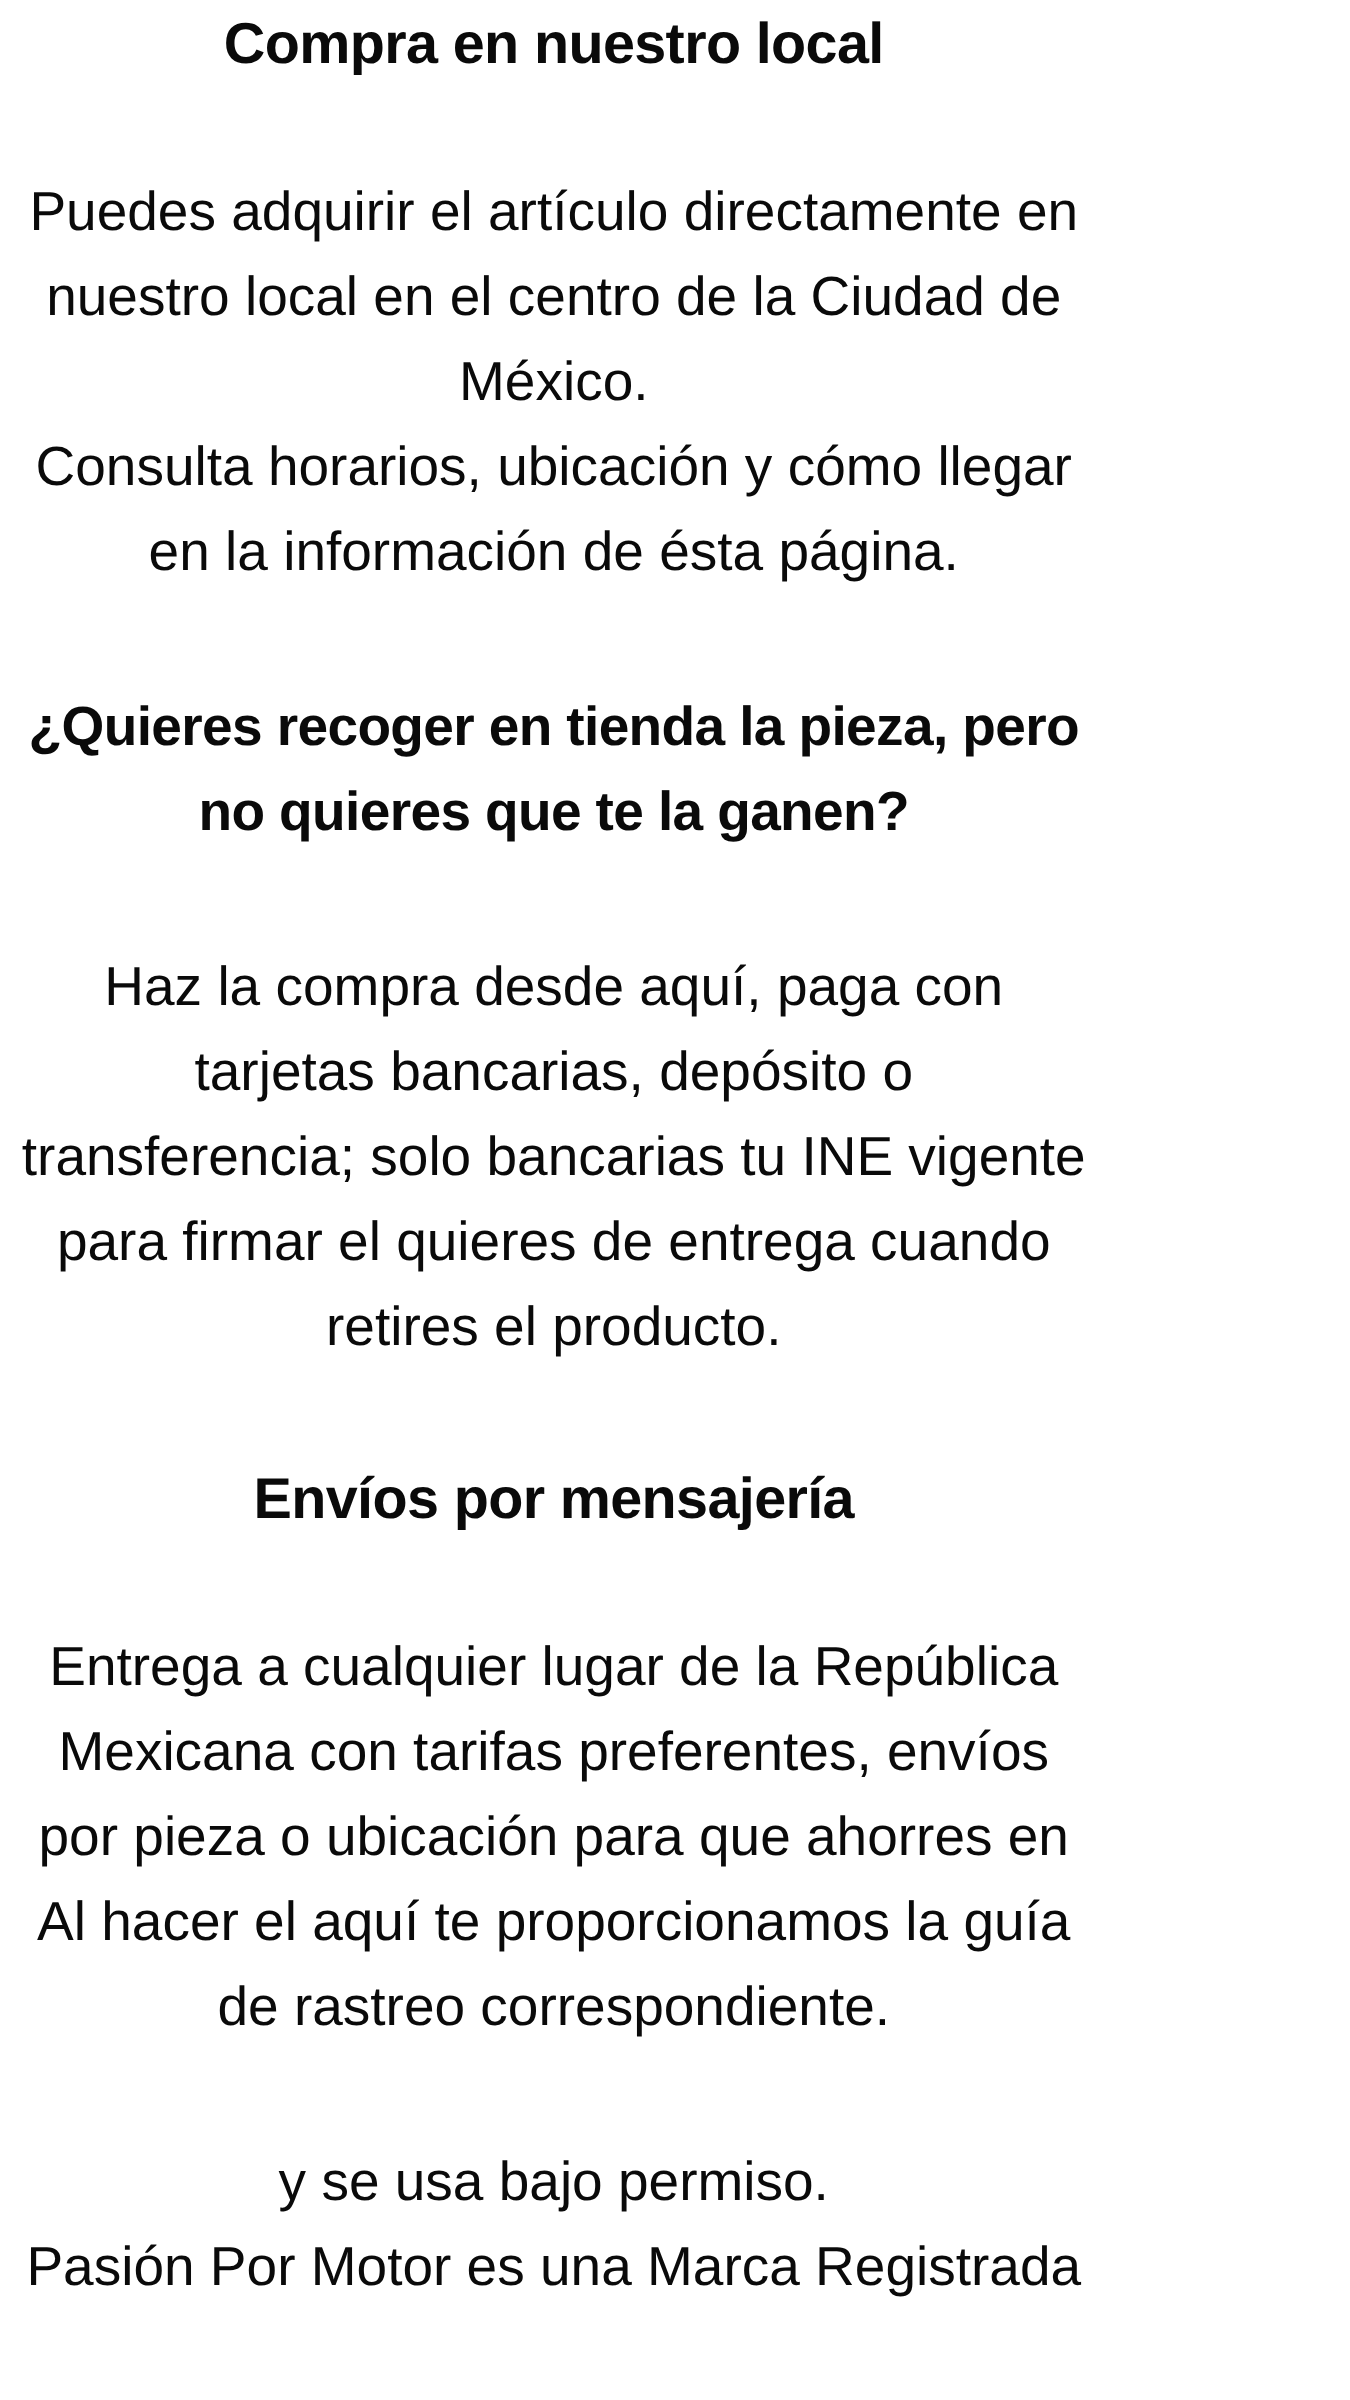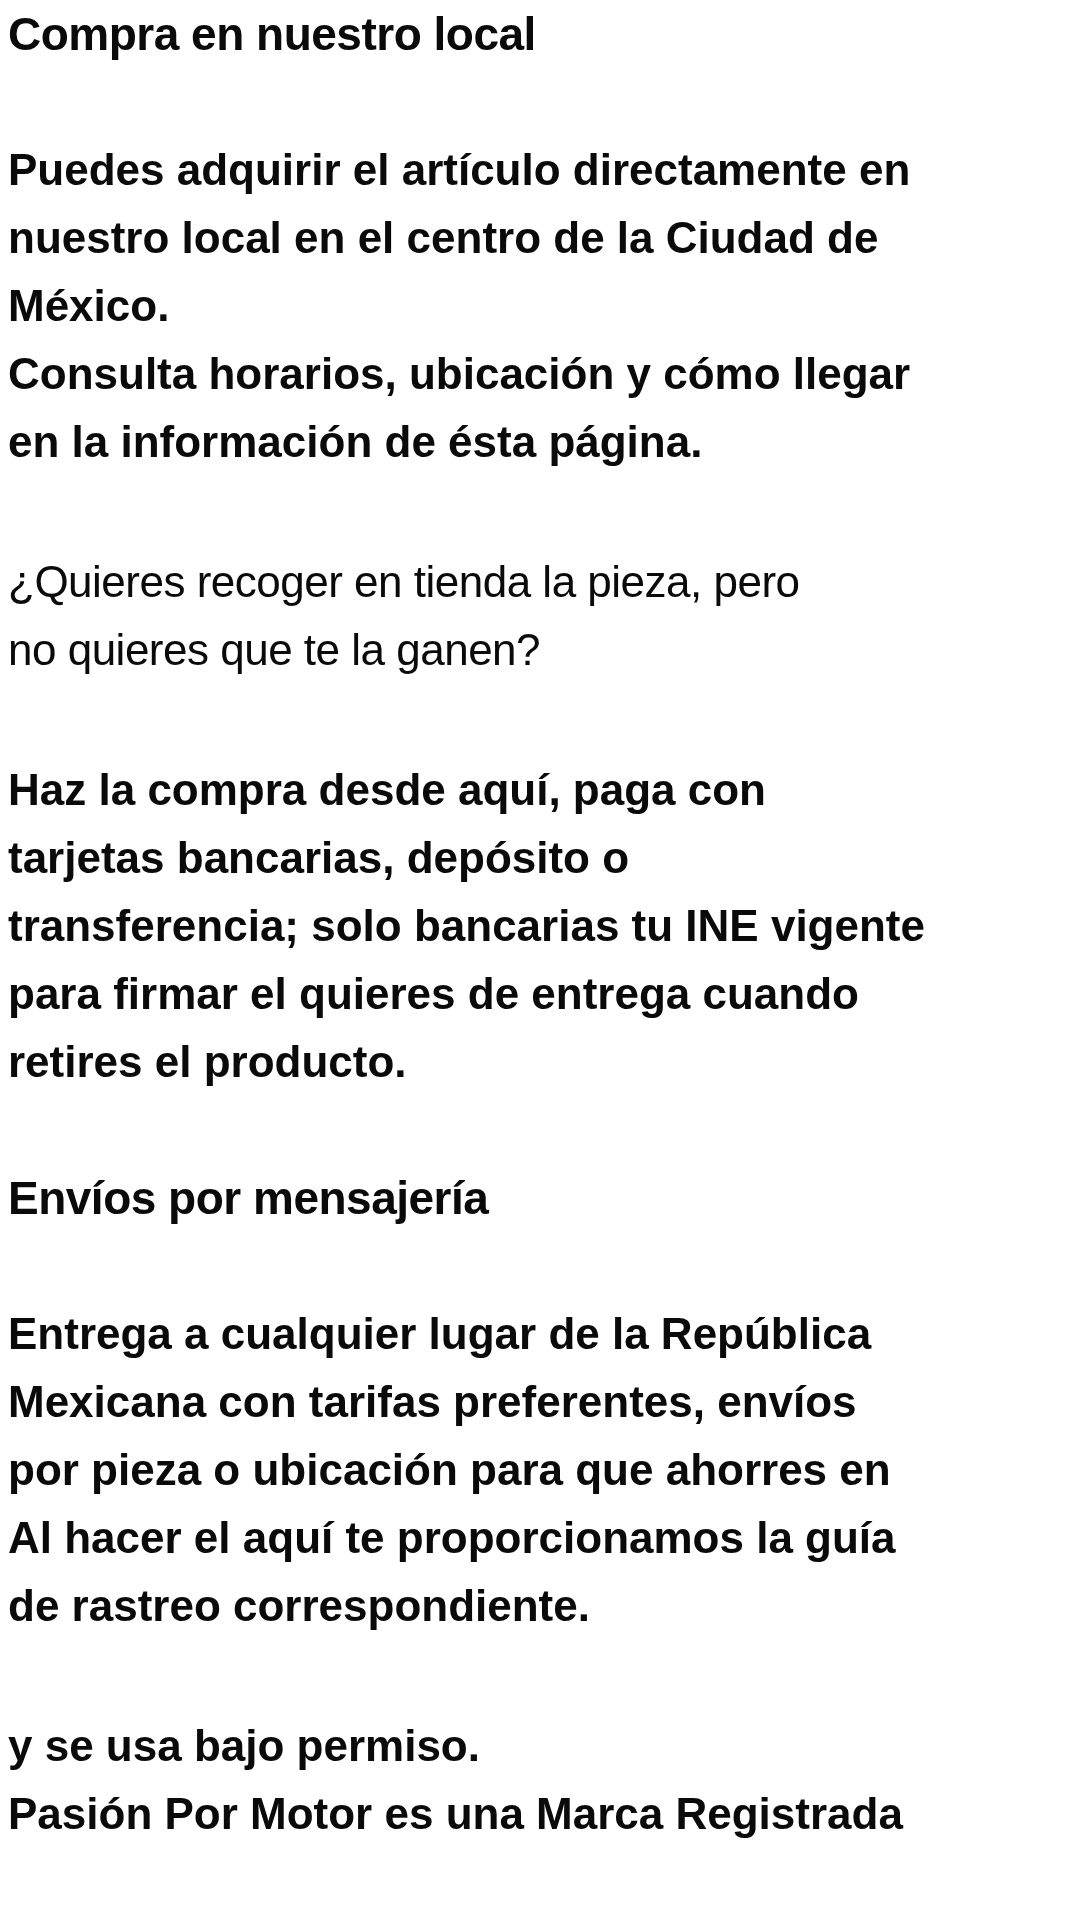--- a/index.html
+++ b/index.html
@@ -13,39 +13,40 @@
     background: #ffffff;
     color: #0a0a0a;
     font-family: "Liberation Sans", sans-serif;
     -webkit-font-smoothing: antialiased;
   }
   .page {
     box-sizing: border-box;
     width: 892px;
     height: 1920px;
     padding: 4px 14px 0 8px;
+    text-align: center;
   }
   .block {
     margin: 0 0 72px 0;
   }
   .heading {
     font-size: 46px;
     font-weight: 700;
     line-height: 60px;
     letter-spacing: -0.5px;
   }
   .line {
     font-size: 44px;
-    font-weight: 700;
+    font-weight: 400;
     line-height: 68px;
     letter-spacing: 0px;
     white-space: nowrap;
   }
   .line.bold {
-    font-weight: 400;
+    font-weight: 700;
     letter-spacing: -0.5px;
   }
 </style>
 </head>
 <body>
 
 <div class="page">
 
   <h3 class="heading block">Compra en nuestro local</h3>
 

